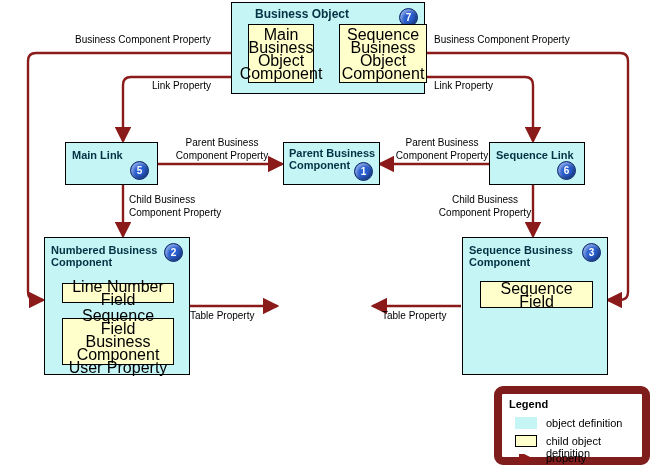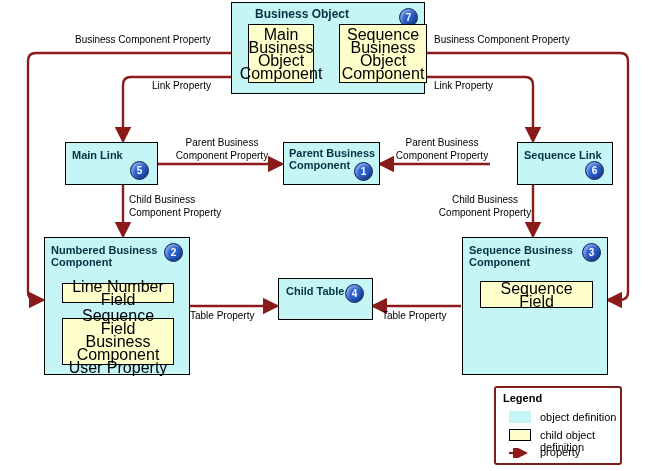--- a/index.html
+++ b/index.html
@@ -16,22 +16,22 @@
 
   .badge{position:absolute;width:17px;height:17px;border-radius:50%;
          background:#2a5fd0;border:1px solid #0e2a6b;color:#ffffff;
          font-size:10px;font-weight:bold;display:flex;align-items:center;
          justify-content:center;line-height:1;
          box-shadow:inset -2px -2px 3px rgba(0,0,0,.35), inset 2px 2px 3px rgba(255,255,255,.45);}
 
   .lbl{position:absolute;font-size:10px;color:#000;line-height:13px;white-space:pre;}
   .lbl.c{text-align:center;}
 
-  #legend{position:absolute;left:494px;top:386px;width:128px;height:79px;
-          box-sizing:border-box;border:2px solid #7f1d1d;border-radius:3px;background:#ffffff;}
+  #legend{position:absolute;left:494px;top:386px;width:156px;height:79px;
+          box-sizing:border-box;border:8px solid #7f1d1d;border-radius:9px;background:#ffffff;}
   #legend .ltitle{position:absolute;left:7px;top:4px;font-size:11px;font-weight:bold;color:#000;}
   #legend .row{position:absolute;font-size:11px;color:#000;}
   .sw-obj{position:absolute;left:13px;top:23px;width:22px;height:12px;background:#c6f5f5;}
   .sw-child{position:absolute;left:13px;top:41px;width:22px;height:12px;background:#ffffcc;border:1px solid #000;box-sizing:border-box;}
   .sw-prop{position:absolute;left:12px;top:60px;width:26px;height:10px;}
 </style>
 </head>
 <body>
 
 <div id="stage">
@@ -73,39 +73,35 @@
     <div class="ttl" style="left:6px;top:6px;">Main Link</div>
     <div class="badge" style="right:8px;bottom:4px;">5</div>
   </div>
 
   <div class="node" style="left:283px;top:142px;width:97px;height:43px;">
     <div class="ttl" style="left:5px;top:4px;white-space:pre-line;">Parent Business
 Component</div>
     <div class="badge" style="right:6px;bottom:3px;">1</div>
   </div>
 
-  <div class="node" style="left:489px;top:142px;width:96px;height:43px;margin-left:28px;">
+  <div class="node" style="left:489px;top:142px;width:96px;height:43px;">
     <div class="ttl" style="left:6px;top:6px;">Sequence Link</div>
     <div class="badge" style="right:8px;bottom:4px;">6</div>
   </div>
 
   <div class="node" style="left:44px;top:237px;width:146px;height:138px;">
     <div class="ttl" style="left:6px;top:6px;white-space:pre-line;">Numbered Business
 Component</div>
     <div class="badge" style="right:6px;top:5px;">2</div>
   </div>
   <div class="child" style="left:62px;top:283px;width:112px;height:20px;">Line Number Field</div>
   <div class="child" style="left:62px;top:318px;width:112px;height:47px;white-space:pre-line;">Sequence Field
 Business Component
 User Property</div>
 
-  <div class="node" style="left:278px;top:278px;width:95px;height:42px;">
-    <div class="ttl" style="left:7px;top:6px;">Child Table</div>
-    <div class="badge" style="right:8px;top:5px;">4</div>
-  </div>
 
   <div class="node" style="left:462px;top:237px;width:146px;height:138px;">
     <div class="ttl" style="left:6px;top:6px;white-space:pre-line;">Sequence Business
 Component</div>
     <div class="badge" style="right:6px;top:5px;">3</div>
   </div>
   <div class="child" style="left:480px;top:281px;width:113px;height:27px;">Sequence Field</div>
 
   <div class="lbl" style="left:75px;top:33px;">Business Component Property</div>
   <div class="lbl" style="left:434px;top:33px;">Business Component Property</div>

